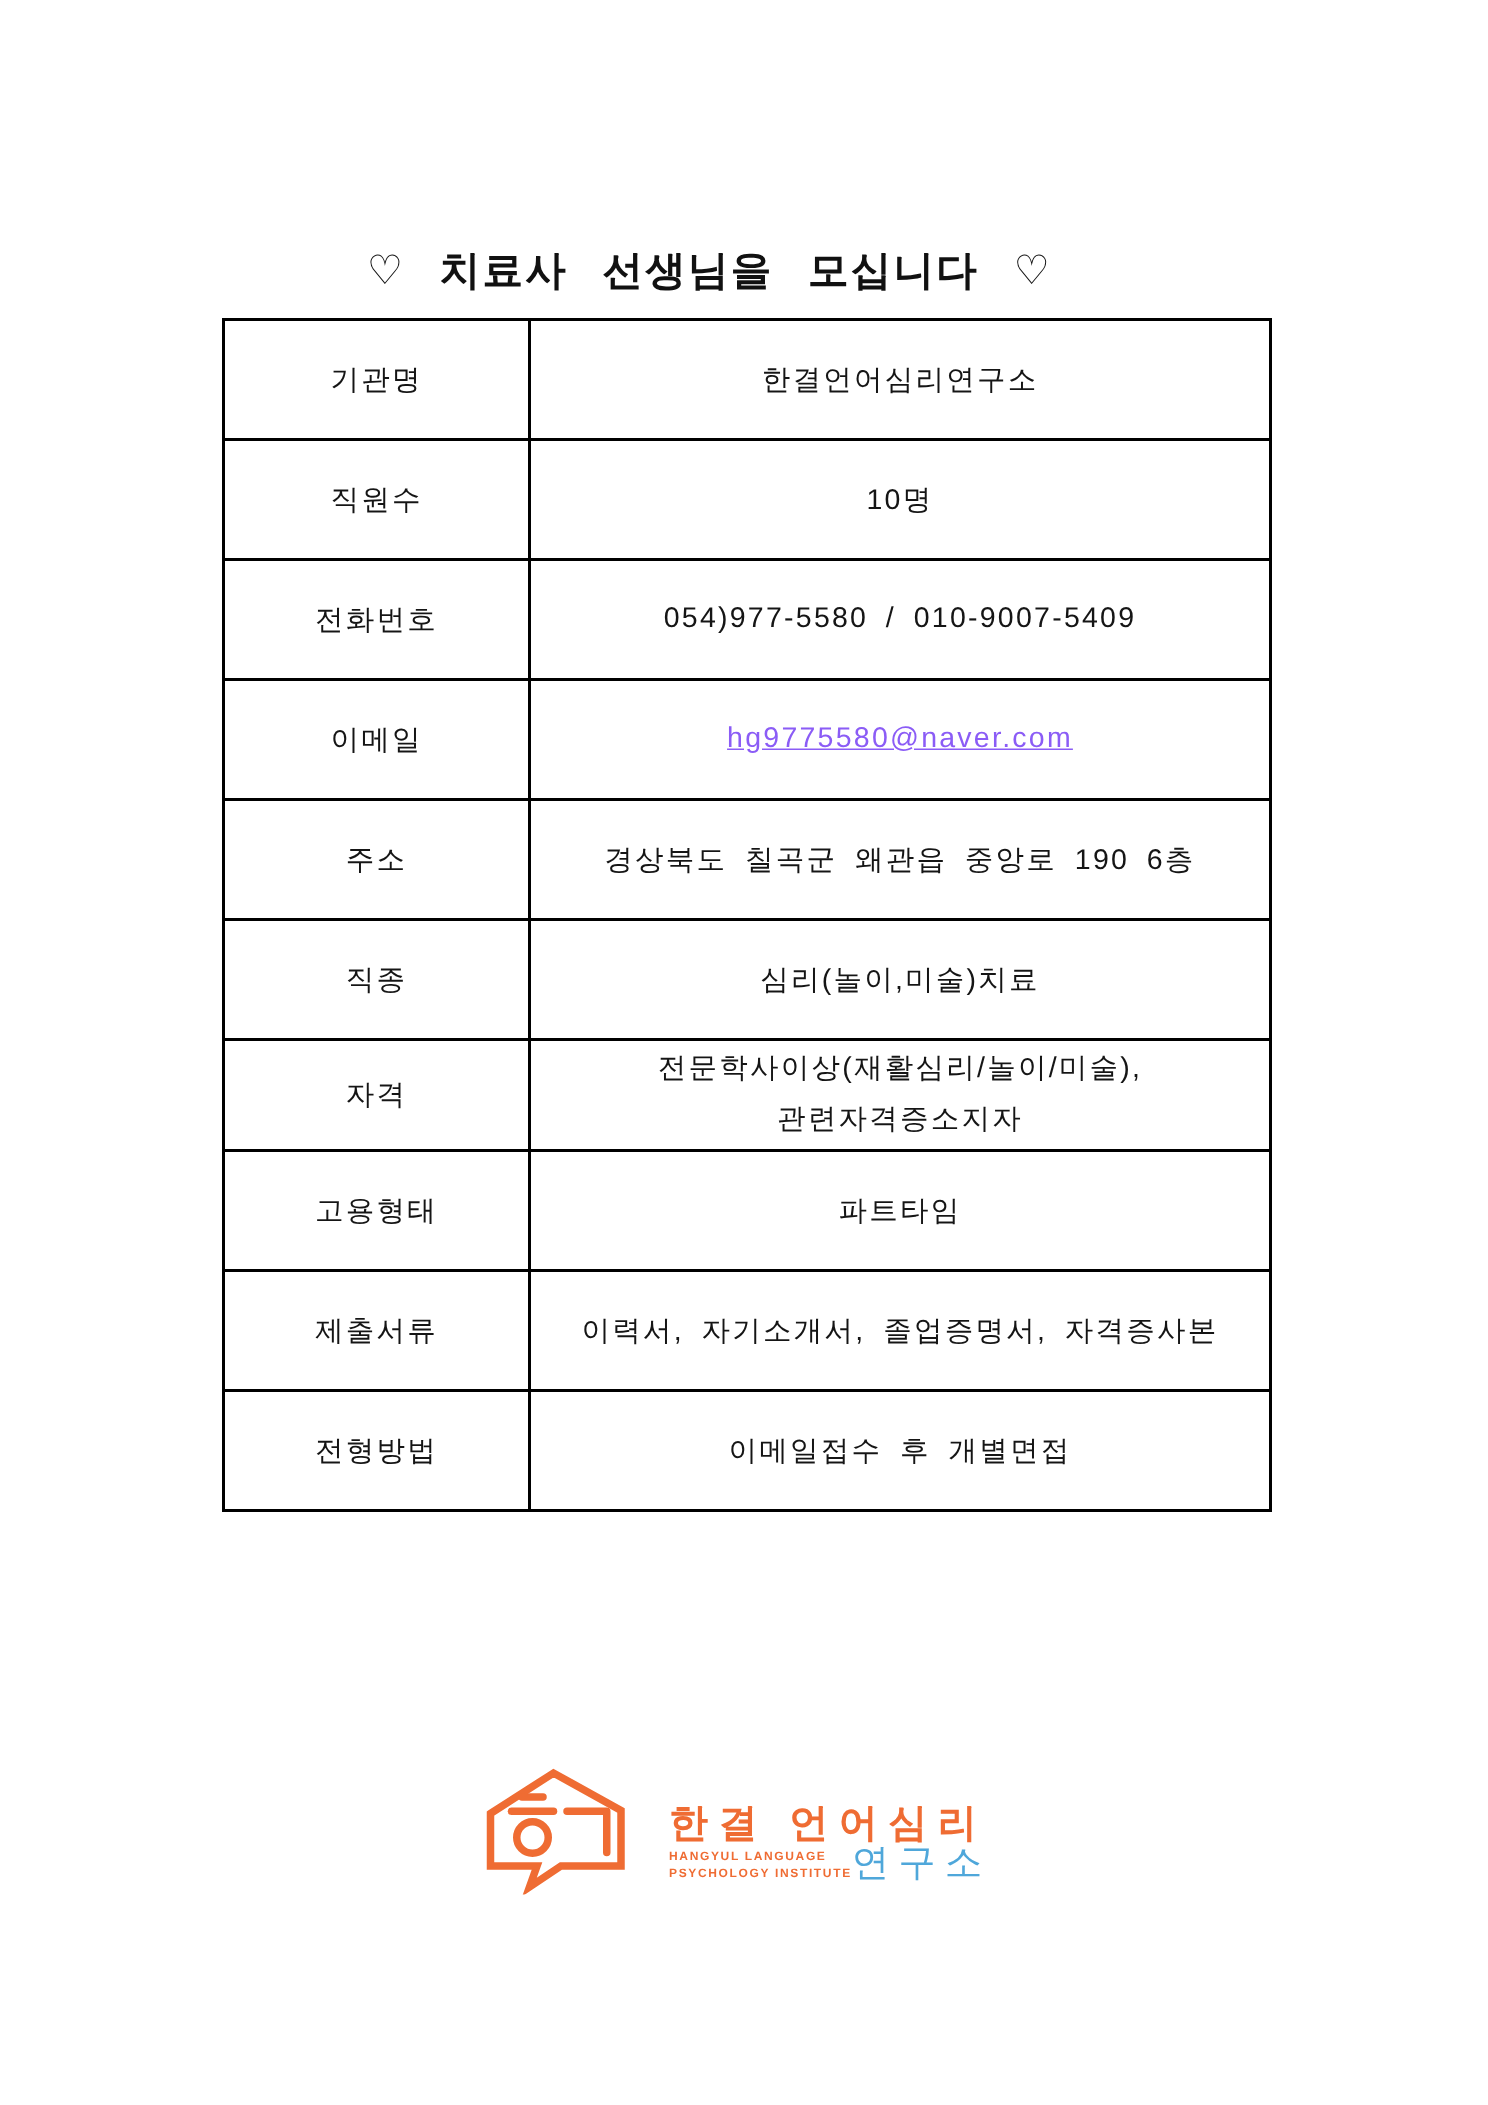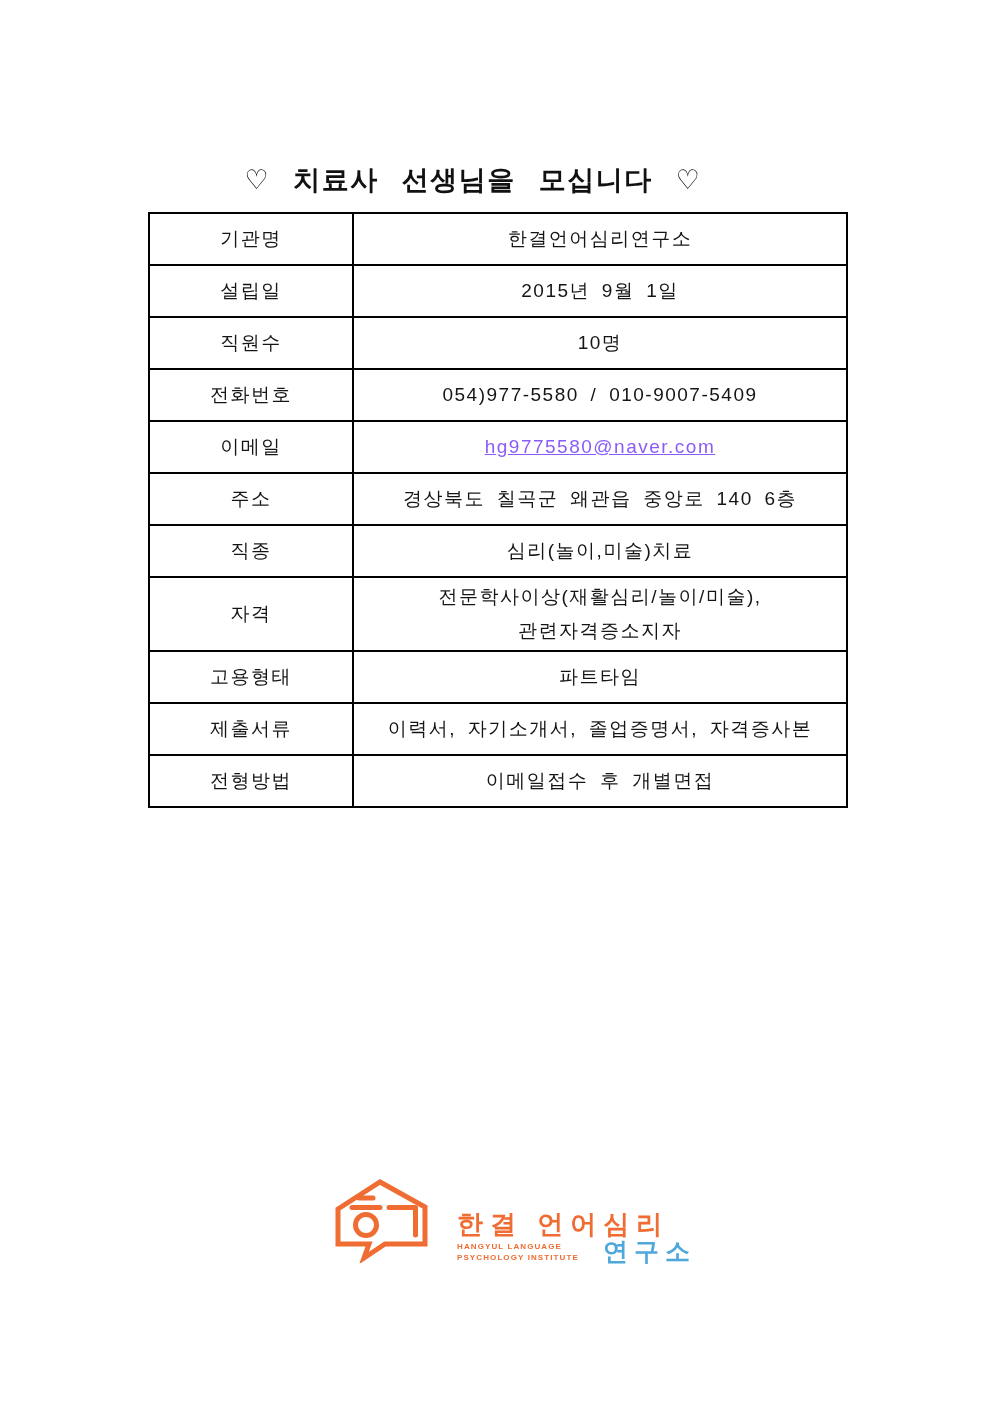--- a/index.html
+++ b/index.html
@@ -24,88 +24,84 @@
     border-collapse:collapse; table-layout:fixed;
   }
   table.job-table td {
     border:2px solid #000000;
     text-align:center; vertical-align:middle;
     font-size:19px; letter-spacing:1.5px; word-spacing:5px;
     padding:0 6px;
     color:#151515;
   }
   td.label-cell { width:190px; }
-  tr.std  { height:52px; }
+  tr.std  { height:80px; }
   tr.tall { height:74px; }
   td.note-cell {
     height:94px;
     font-size:14.5px; line-height:25px;
     letter-spacing:0.8px; word-spacing:4px;
   }
   .email-link {
     color:#8b5cf6;
     text-decoration:underline;
     cursor:pointer;
   }
   .qual-line { line-height:34px; }
   .logo {
-    position:absolute; left:333px; top:1178px;
-    display:flex; align-items:flex-end;
+    position:absolute; left:322px; top:1178px;
+    display:flex; align-items:center;
   }
   .logo-icon svg { display:block; }
   .logo-text { margin-left:27px; padding-top:14px; }
   .logo-main {
     font-size:26px; font-weight:bold;
     color:#EF6C33; letter-spacing:7px;
     line-height:26px; white-space:nowrap;
   }
   .logo-row2 { display:flex; align-items:flex-end; margin-top:3px; }
   .logo-caption {
     font-size:8px; font-weight:bold;
     color:#EF6C33; letter-spacing:1.1px;
     line-height:11px; white-space:nowrap;
   }
   .logo-sub {
-    font-size:25px; font-weight:bold;
+    font-size:25px; font-weight:normal;
     color:#4FA7DA; letter-spacing:6px;
-    margin-left:24px; line-height:23px; white-space:nowrap;
+    margin-left:0; line-height:23px; white-space:nowrap;
   }
 </style>
 </head>
 <body>
 
 <div class="doc-title">♡ 치료사 선생님을 모십니다 ♡</div>
 
 <table class="job-table">
   <tbody>
       <tr class="std">
     <td class="label-cell">기관명</td>
     <td>한결언어심리연구소</td>
-  </tr>
-  <tr class="std">
-    <td class="label-cell">설립일</td>
-    <td>2015년 9월 1일</td>
   </tr>
   <tr class="std">
     <td class="label-cell">직원수</td>
     <td>10명</td>
   </tr>
   <tr class="std">
     <td class="label-cell">전화번호</td>
     <td>054)977-5580 / 010-9007-5409</td>
   </tr>
   <tr class="std">
     <td class="label-cell">이메일</td>
     <td>
       <a class="email-link">hg9775580@naver.com</a>
     </td>
   </tr>
   <tr class="std">
     <td class="label-cell">주소</td>
-    <td>경상북도 칠곡군 왜관읍 중앙로 140 6층</td>
+    <td>경상북도 칠곡군 왜관읍 중앙로 190 6층</td>
   </tr>
   <tr class="std">
     <td class="label-cell">직종</td>
     <td>심리(놀이,미술)치료</td>
   </tr>
   <tr class="tall">
     <td class="label-cell">자격</td>
     <td>
       <div class="qual-line">전문학사이상(재활심리/놀이/미술),</div>
       <div class="qual-line">관련자격증소지자</div>

